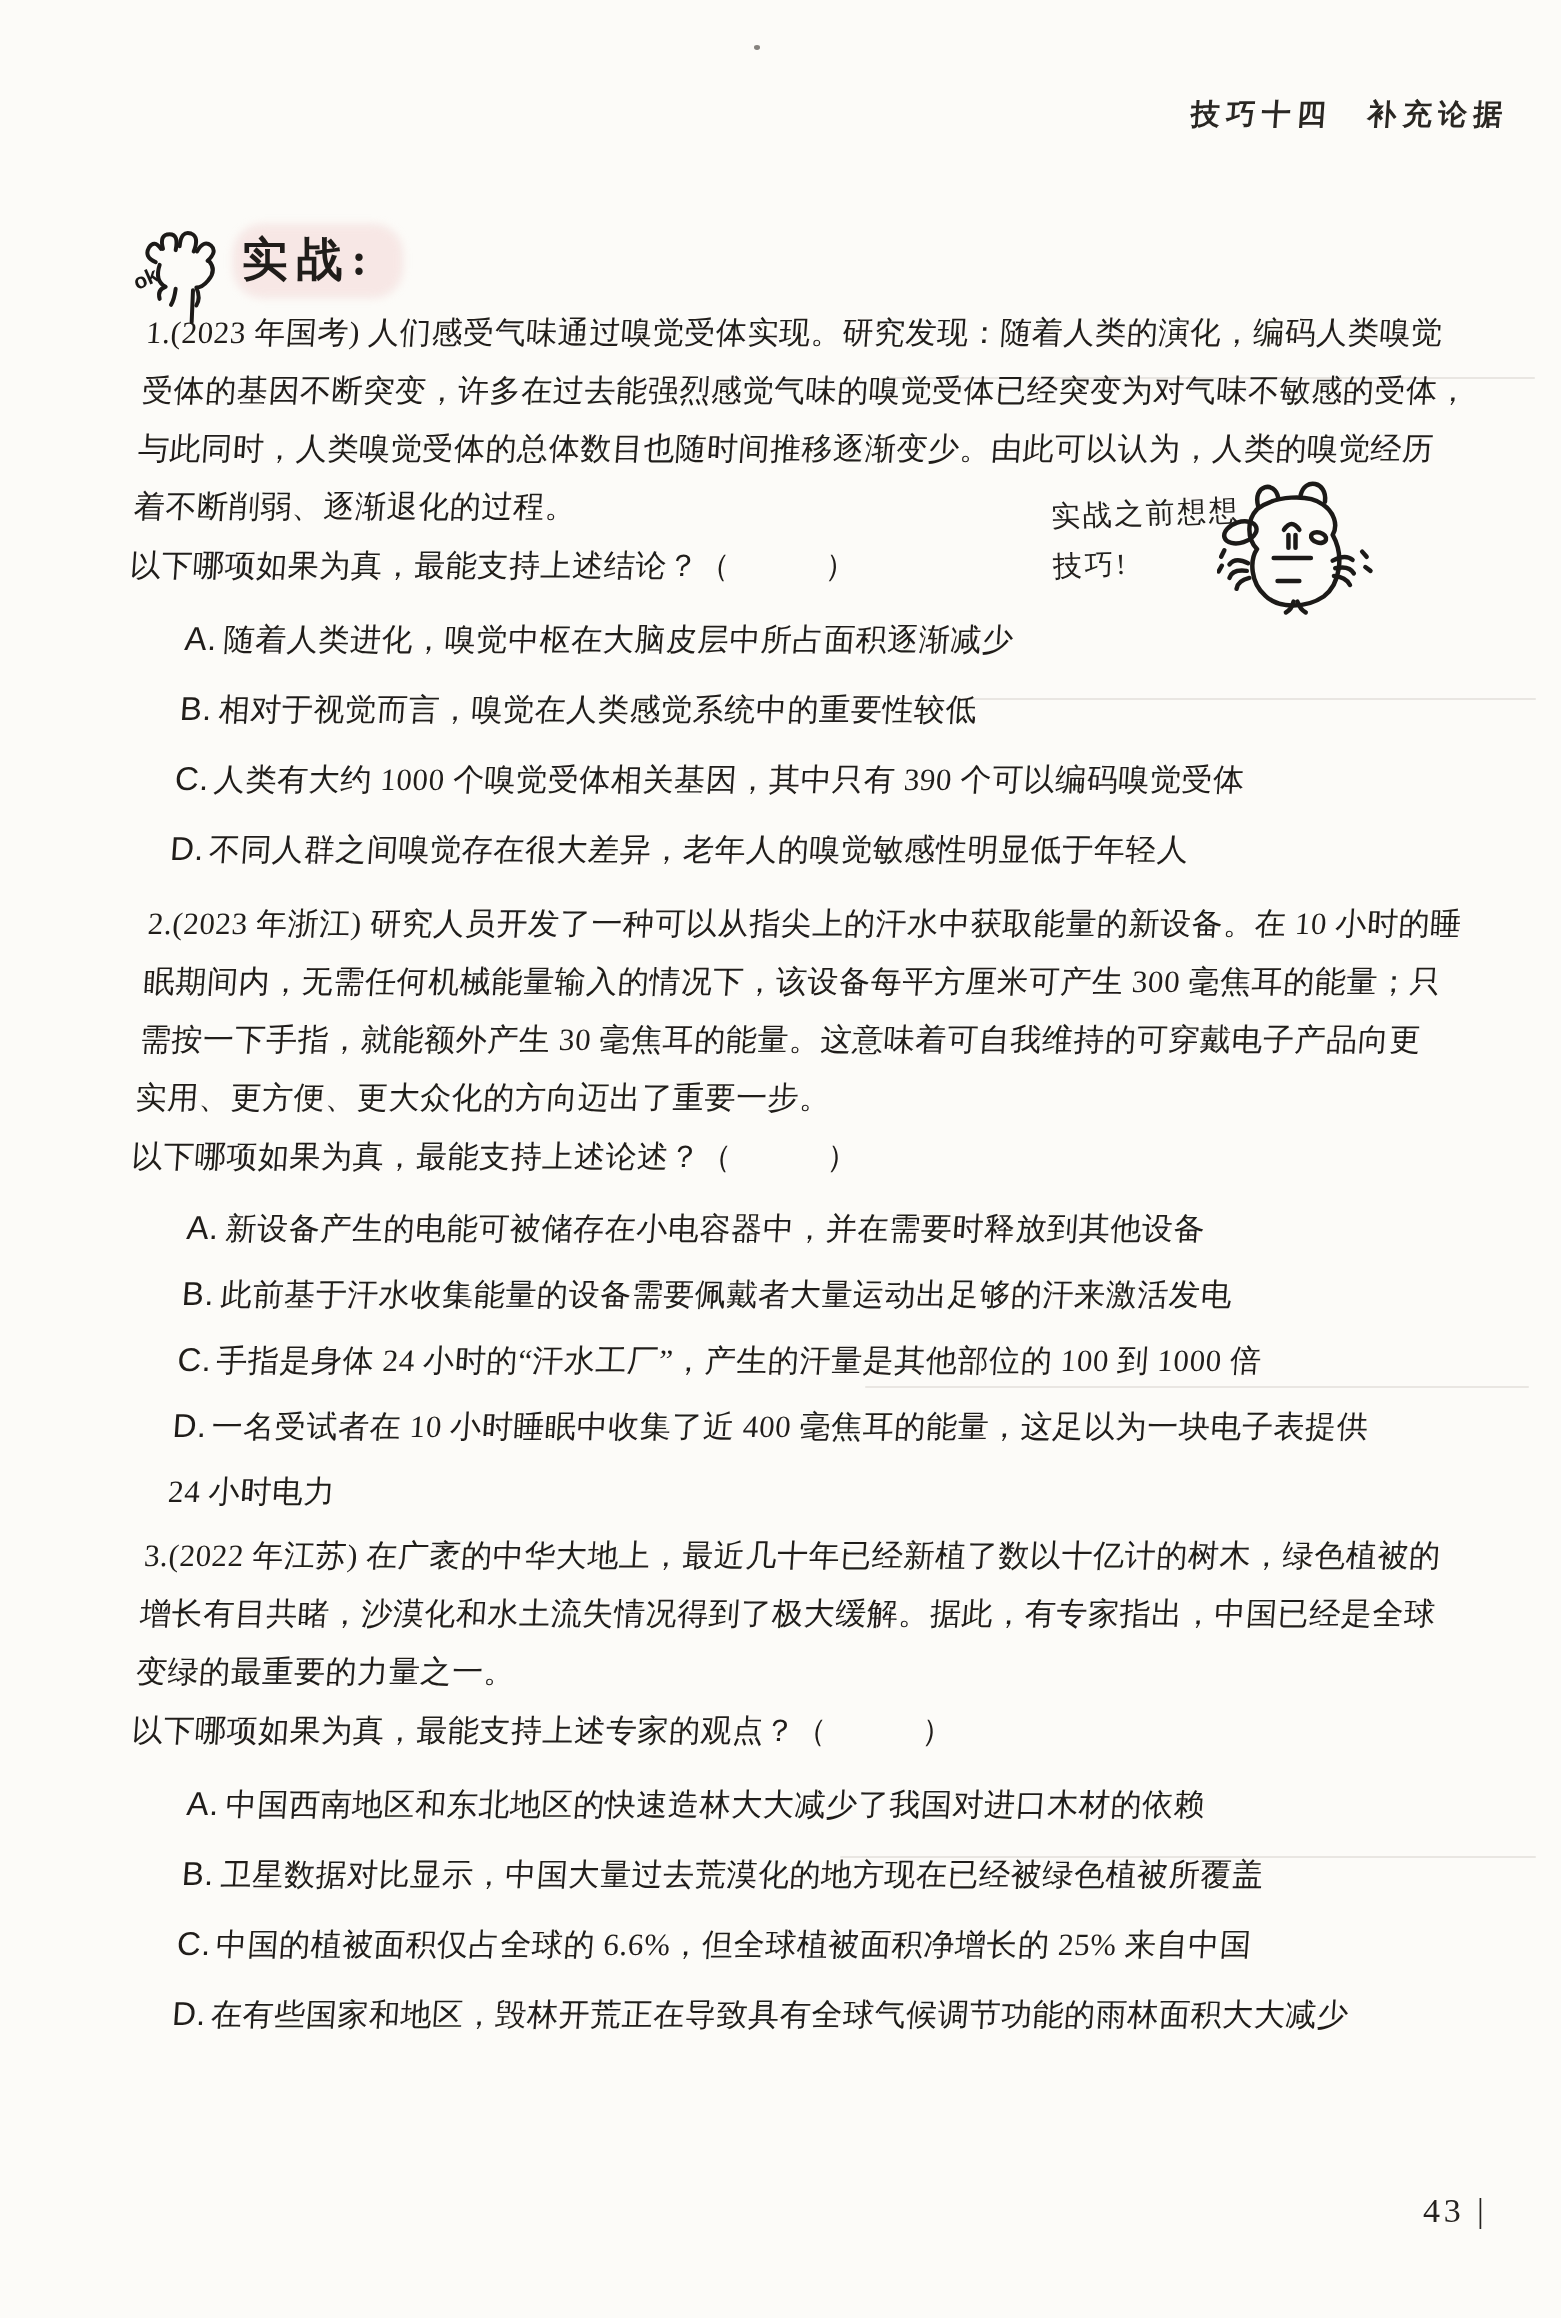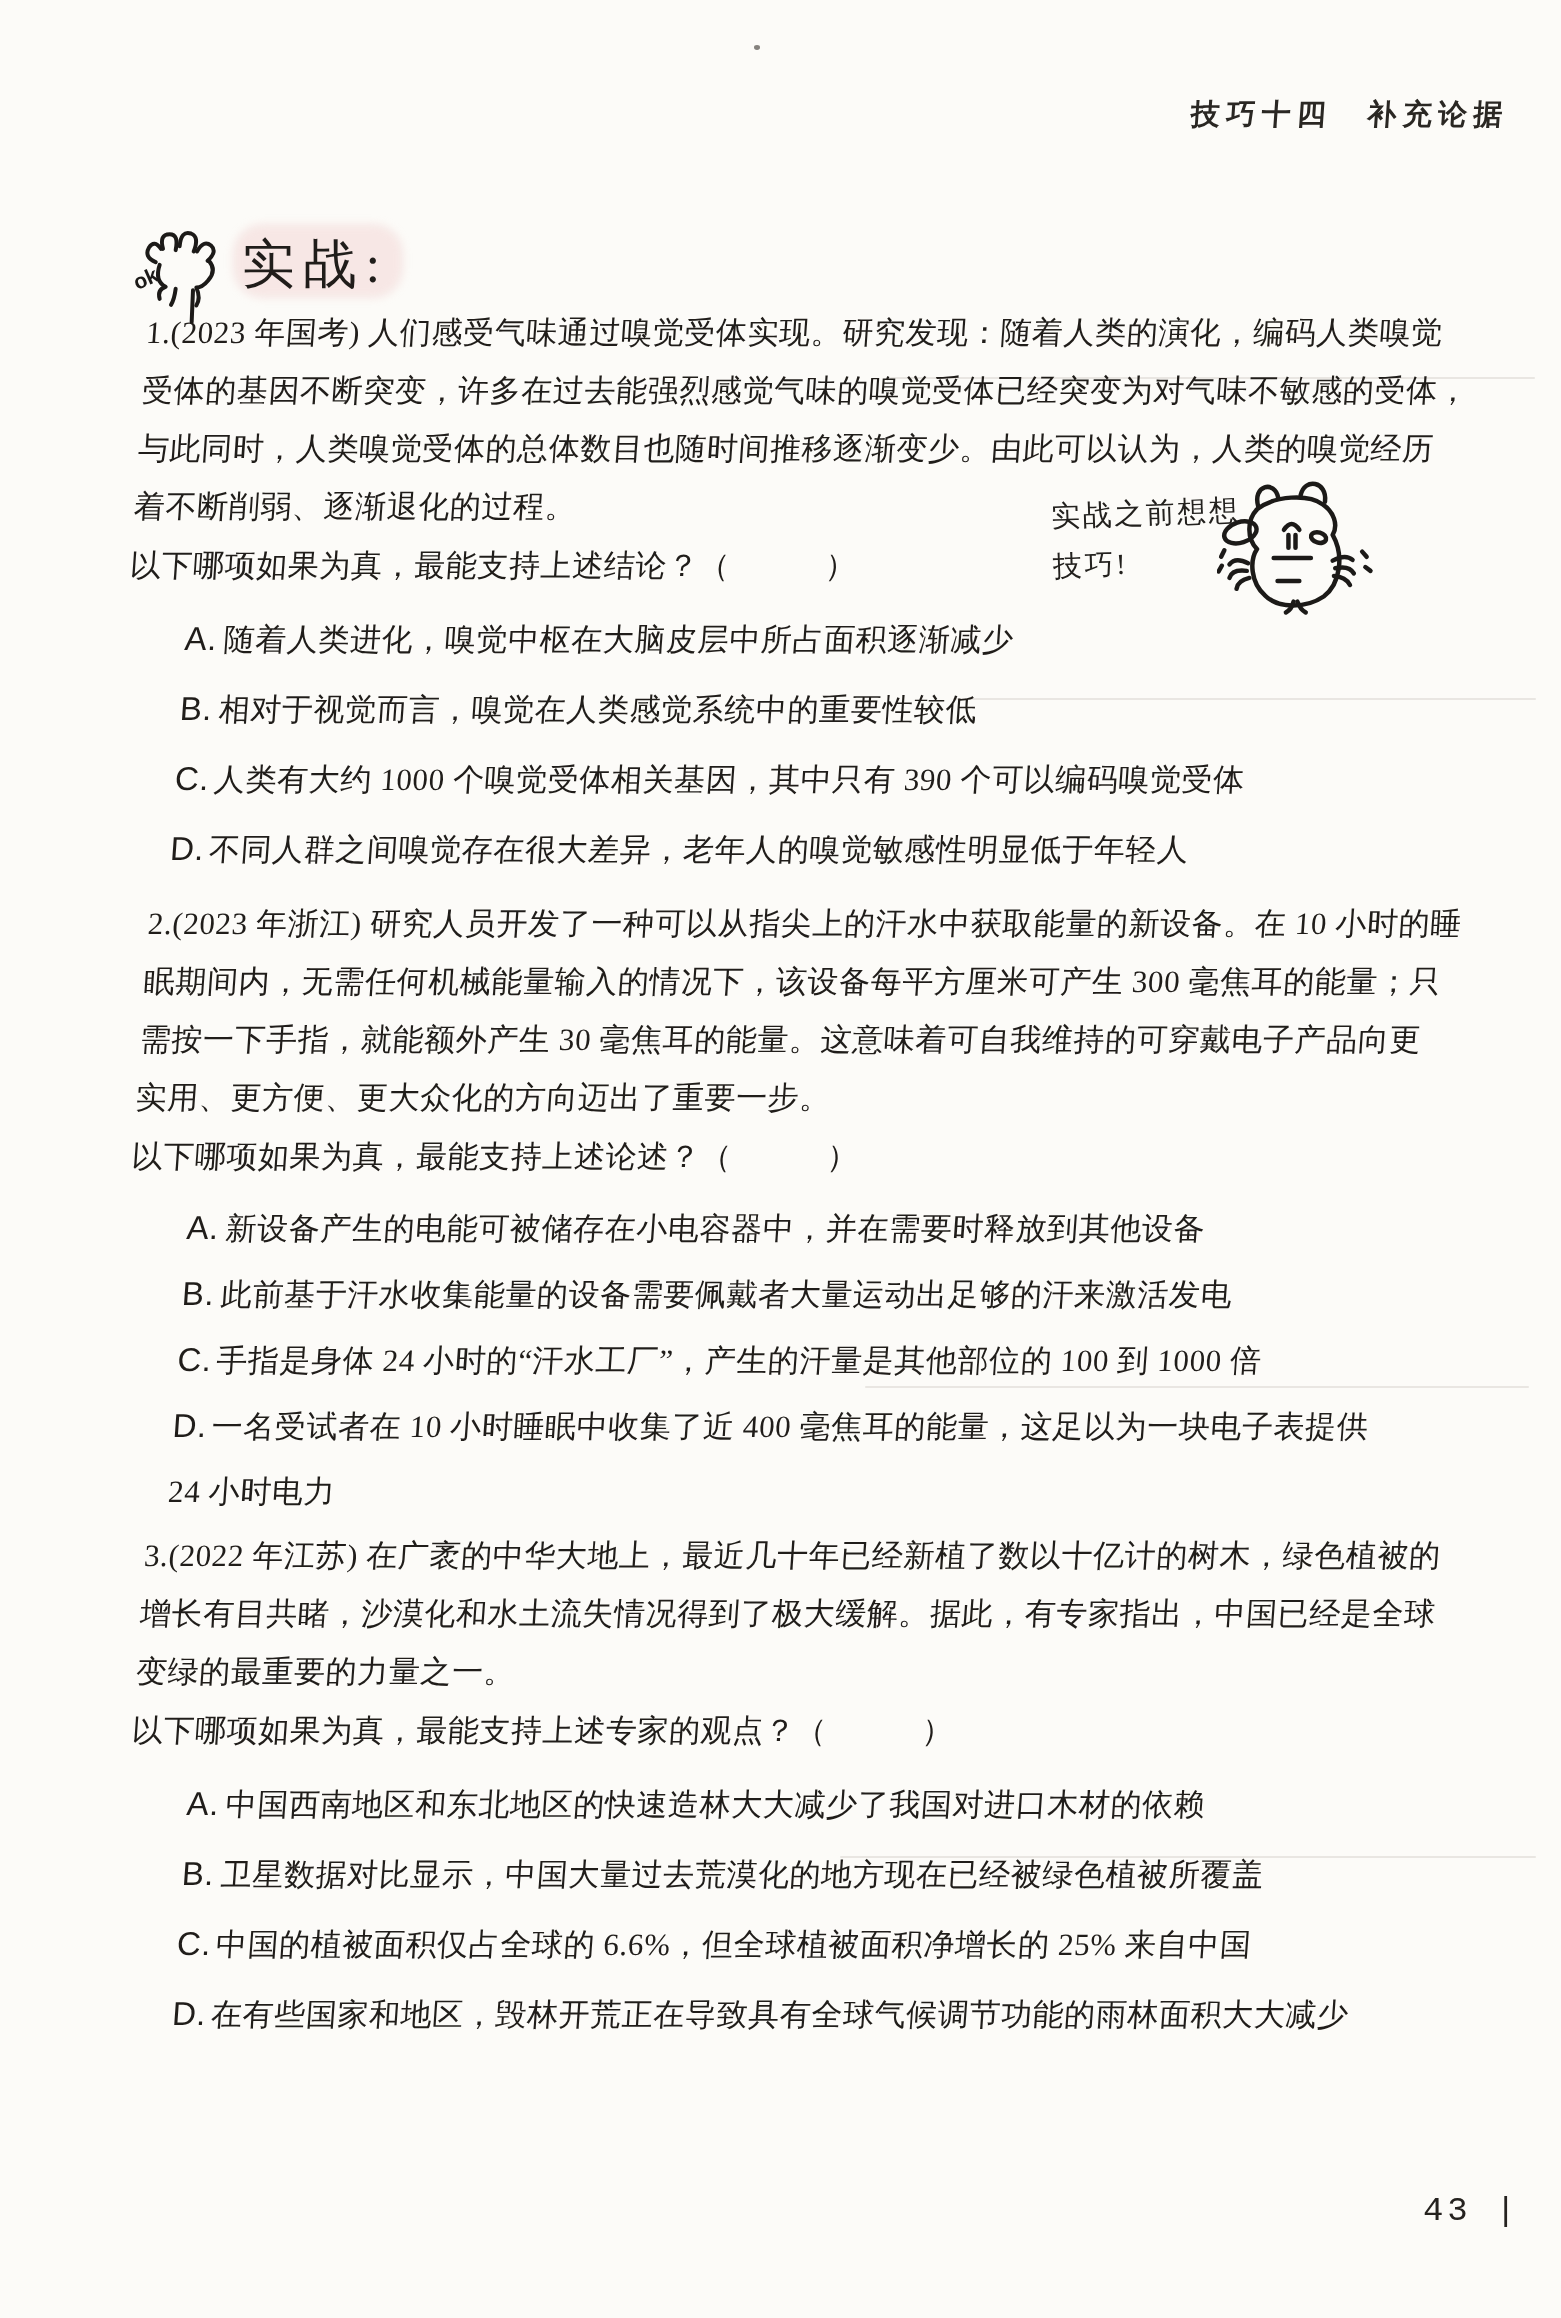--- a/index.html
+++ b/index.html
@@ -18,34 +18,34 @@
     color:#2a2723; white-space:nowrap;
   }
   .speck{position:absolute; left:754px; top:45px; width:6.3px; height:5px;
     background:#45413c; border-radius:50%; opacity:.65;}
   .scanline{position:absolute; height:1.9px; background:#e4e1dc; opacity:.8; border-radius:1.3px;}
   .titlerow{position:absolute; left:133px; top:218px; display:flex; align-items:flex-start;}
   .okhand{width:100px; height:107px; flex:0 0 auto;}
   .titlewrap{position:relative; margin-left:8.8px; margin-top:11.3px;}
   .pinkwash{position:absolute; left:-8.8px; top:-5px; width:170px; height:74px;
     background:rgba(236,186,186,.30); border-radius:30px; filter:blur(4.4px);}
-  .title{position:relative; font-size:53px; font-weight:400; letter-spacing:8.8px; white-space:nowrap;}
+  .title{position:relative; font-size:46px; font-weight:700; letter-spacing:8.8px; white-space:nowrap;}
   .note{position:absolute; left:1052px; top:488px; font-size:29px; line-height:50px;
     transform:rotate(-2deg); letter-spacing:2.5px; color:#23211e; white-space:nowrap;}
   .bear{position:absolute; left:1217px; top:476px; width:157px; height:141px;}
   .q{position:absolute; left:128px; width:1410px;}
   .line{height:58px; line-height:58px; font-size:31px; letter-spacing:0.6px; white-space:nowrap;}
   .prompt{height:60px; line-height:60px;}
   .opts{margin-top:7.5px;}
   .opt{height:70px; line-height:70px; padding-left:60px; font-size:31px; letter-spacing:0.6px; white-space:nowrap;}
   .q2 .opt{height:66px; line-height:66px;}
   .ol{display:inline-block; min-width:39px; font-family:"Liberation Sans","DejaVu Sans",sans-serif; font-size:33px;}
   .cont{ }
   .pagenum{position:absolute; left:1423px; top:2192px; font-size:34px; letter-spacing:3.8px;
-    font-family:Liberation Mono, monospace; color:#25221f; white-space:nowrap;}
+    font-family:Liberation Serif, serif; color:#25221f; white-space:nowrap;}
   svg.doodle path, svg.doodle ellipse{fill:none; stroke:#1c1a18; stroke-linecap:round; stroke-linejoin:round;}
 </style>
 </head>
 <body>
 
 <div class="page">
 
   <div class="hdr ink">技巧十四　补充论据</div>
   <div class="speck"></div>
 

